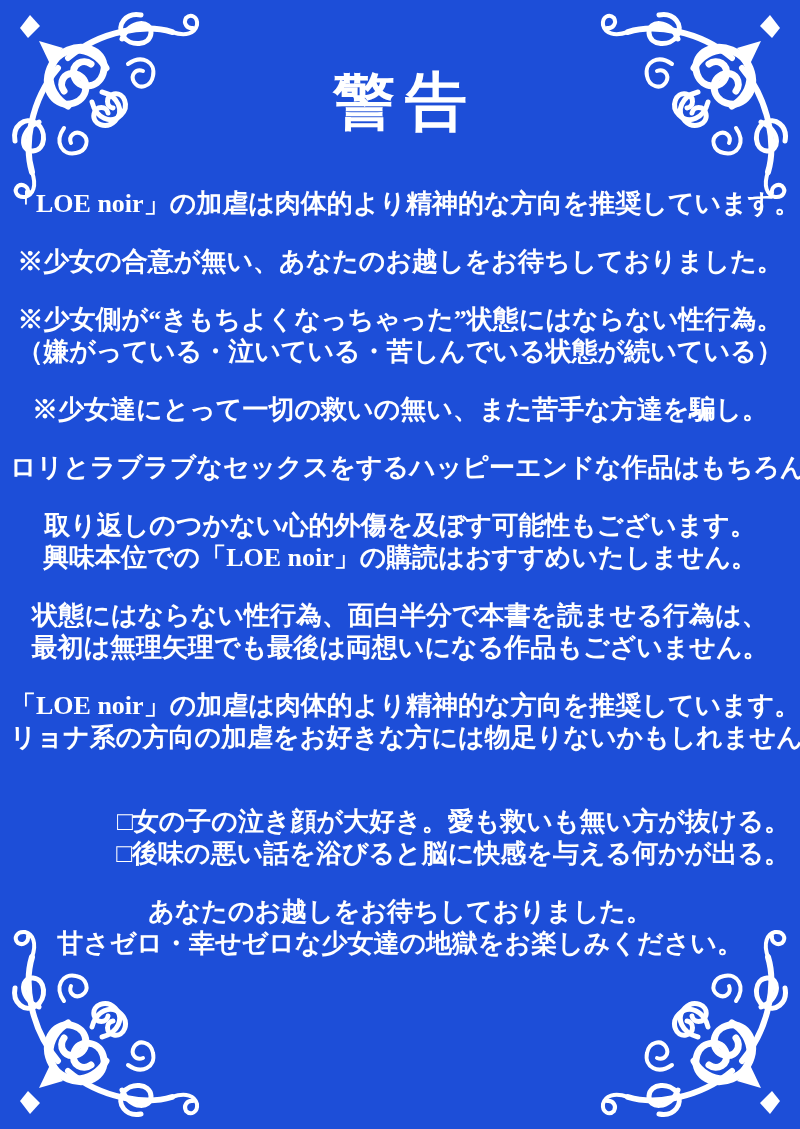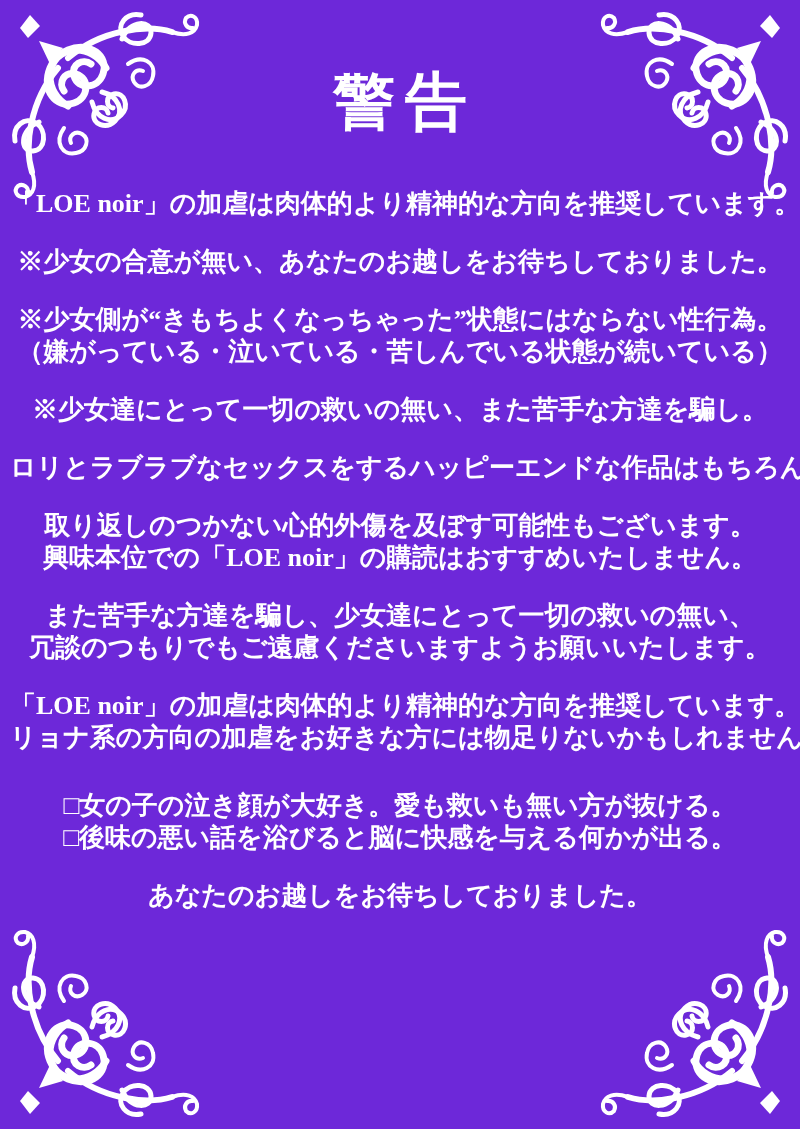--- a/index.html
+++ b/index.html
@@ -5,21 +5,21 @@
   html, body {
     margin: 0;
     padding: 0;
     background: #111;
   }
   .page {
     position: relative;
     width: 800px;
     height: 1129px;
     margin: 0 auto;
-    background: #6d28d9;
+    background: #1d4ed8;
     overflow: hidden;
     font-family: "Liberation Serif", "DejaVu Serif", serif;
     color: #ffffff;
   }
   
   .corner {
     position: absolute;
     width: 200px;
     height: 200px;
     pointer-events: none;
@@ -42,21 +42,21 @@
     letter-spacing: 10px;
     text-indent: 10px; 
   }
   .para {
     margin: 0 10px 26px 10px;
     font-size: 26px;
     line-height: 32px;
     font-weight: 700;
   }
   .para.mt-lg { margin-top: 6px; }
-  .para.mt-xl { margin-top: 36px; }
+  .para.mt-xl { margin-top: 52px; text-align: right; }
   .line { white-space: nowrap; }
 </style>
 </head>
 <body>
 
 <div class="page">
 
   <svg width="0" height="0" style="position:absolute" aria-hidden="true">
     <defs>
       <g id="flourish" fill="none" stroke="#ffffff" stroke-linecap="round">
@@ -124,32 +124,33 @@
     <div class="para">
       <div class="line">ロリとラブラブなセックスをするハッピーエンドな作品はもちろん、</div>
     </div>
 
     <div class="para">
       <div class="line">取り返しのつかない心的外傷を及ぼす可能性もございます。</div>
       <div class="line">興味本位での「LOE noir」の購読はおすすめいたしません。</div>
     </div>
 
     <div class="para">
-      <div class="line">また苦手な方達を騙し、少女達にとって一切の救いの無い、</div>
-      <div class="line">冗談のつもりでもご遠慮くださいますようお願いいたします。</div>
+      <div class="line">状態にはならない性行為、面白半分で本書を読ませる行為は、</div>
+      <div class="line">最初は無理矢理でも最後は両想いになる作品もございません。</div>
     </div>
 
     <div class="para mt-lg">
       <div class="line">「LOE noir」の加虐は肉体的より精神的な方向を推奨しています。</div>
       <div class="line">リョナ系の方向の加虐をお好きな方には物足りないかもしれません。</div>
     </div>
 
     <div class="para mt-xl">
       <div class="line">□女の子の泣き顔が大好き。愛も救いも無い方が抜ける。</div>
       <div class="line">□後味の悪い話を浴びると脳に快感を与える何かが出る。</div>
     </div>
 
     <div class="para">
       <div class="line">あなたのお越しをお待ちしておりました。</div>
+      <div class="line">甘さゼロ・幸せゼロな少女達の地獄をお楽しみください。</div>
     </div>
 
   </div>
 </div>
 
 </body></html>

